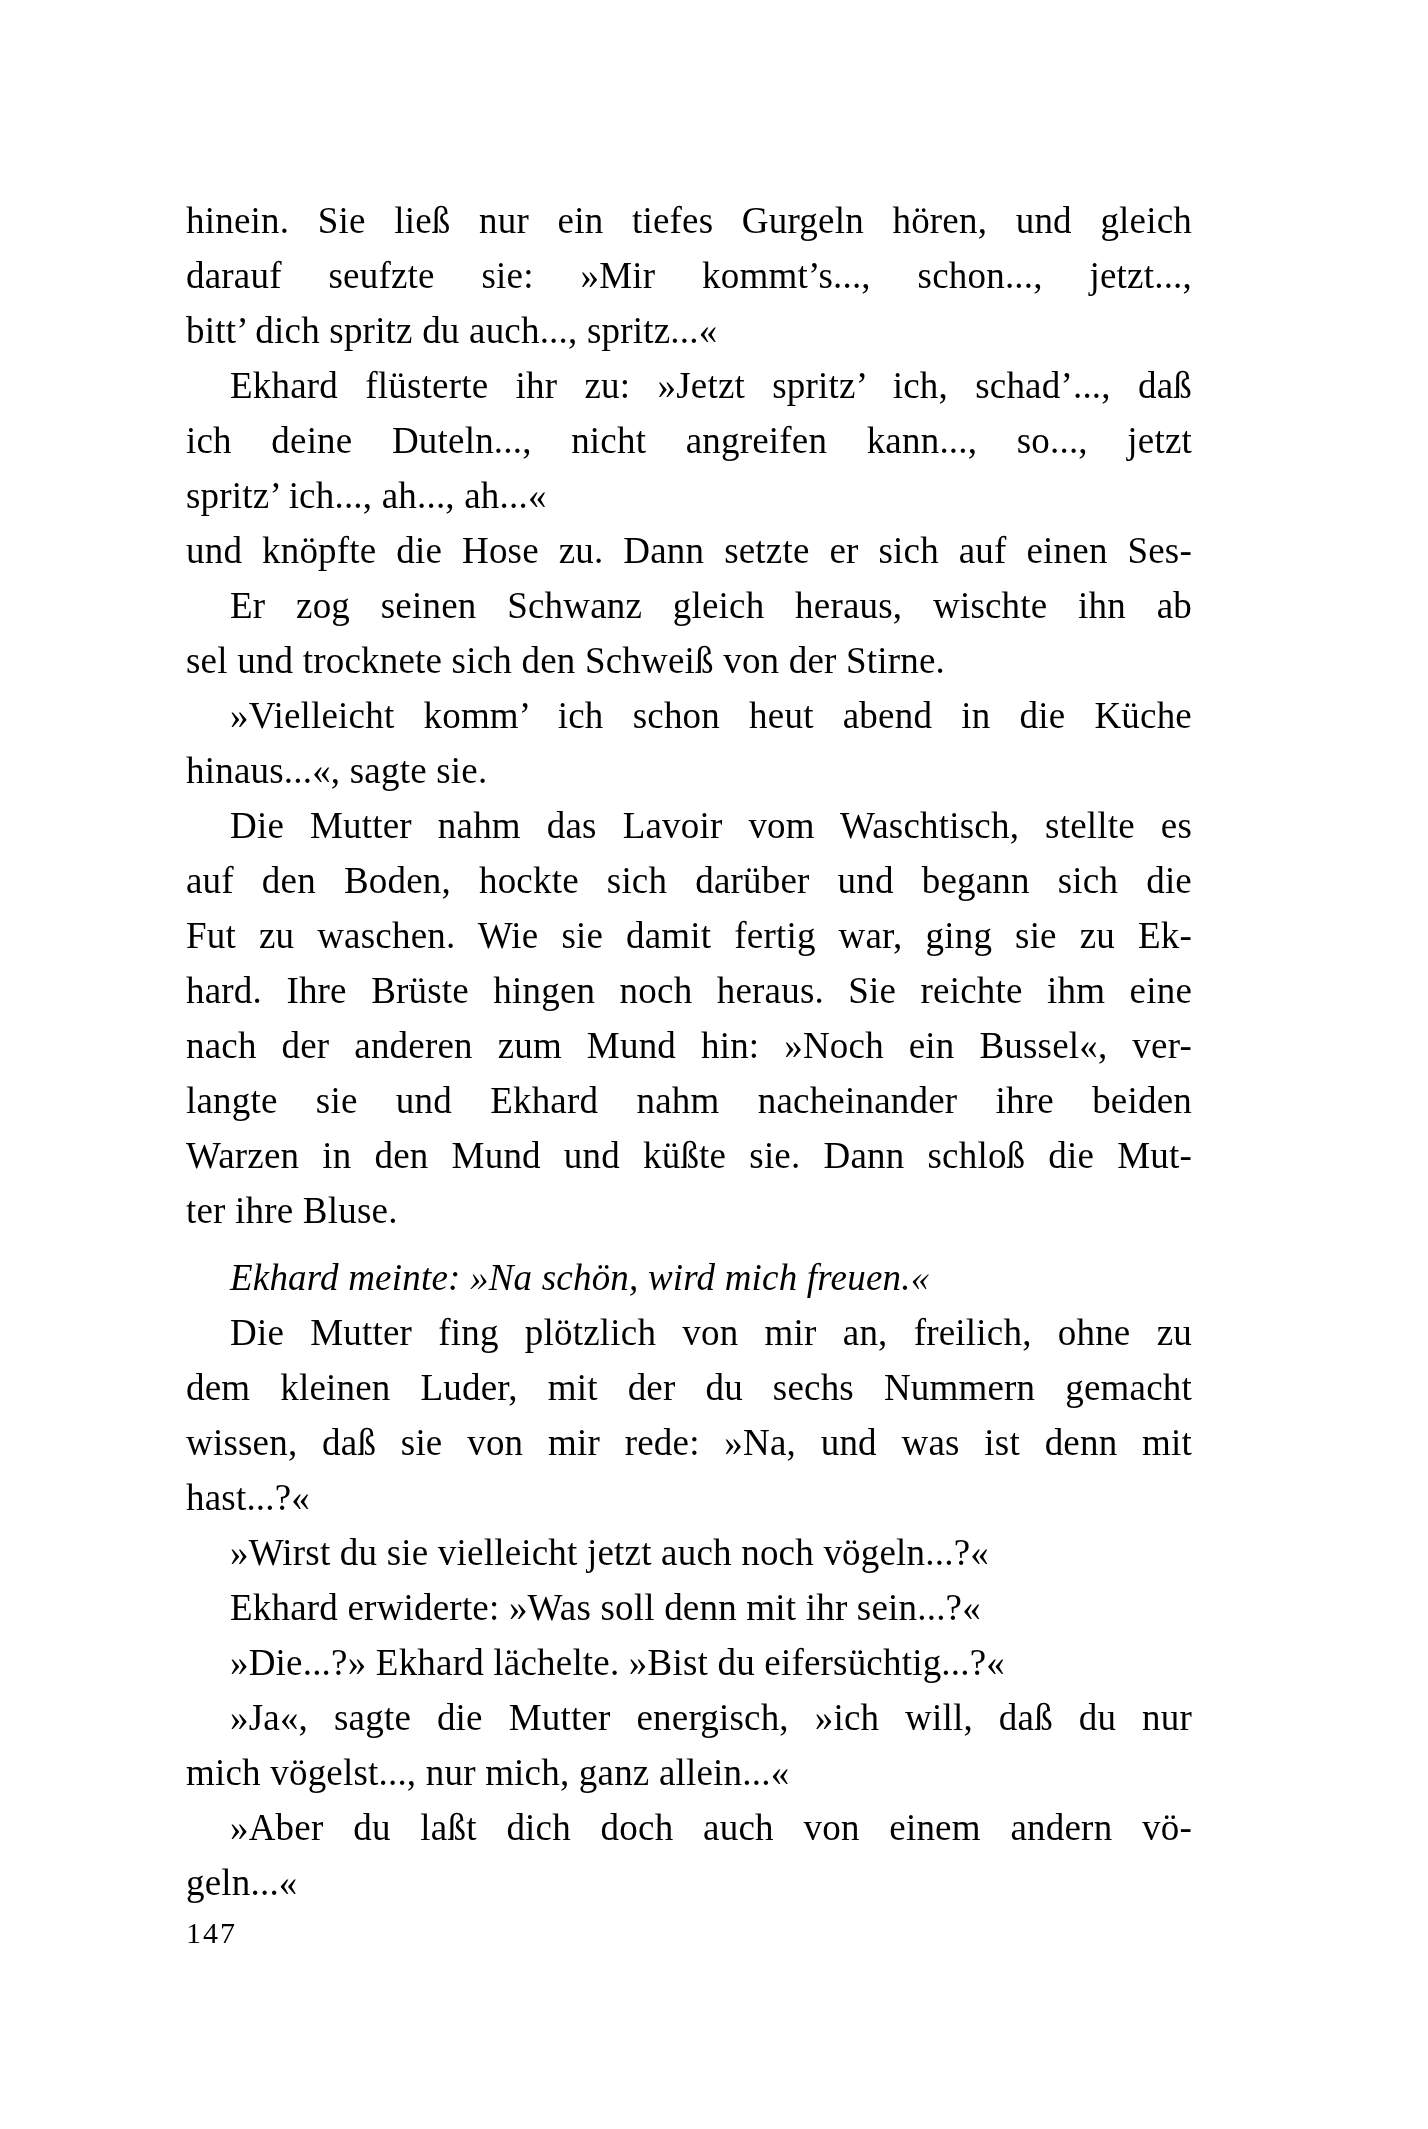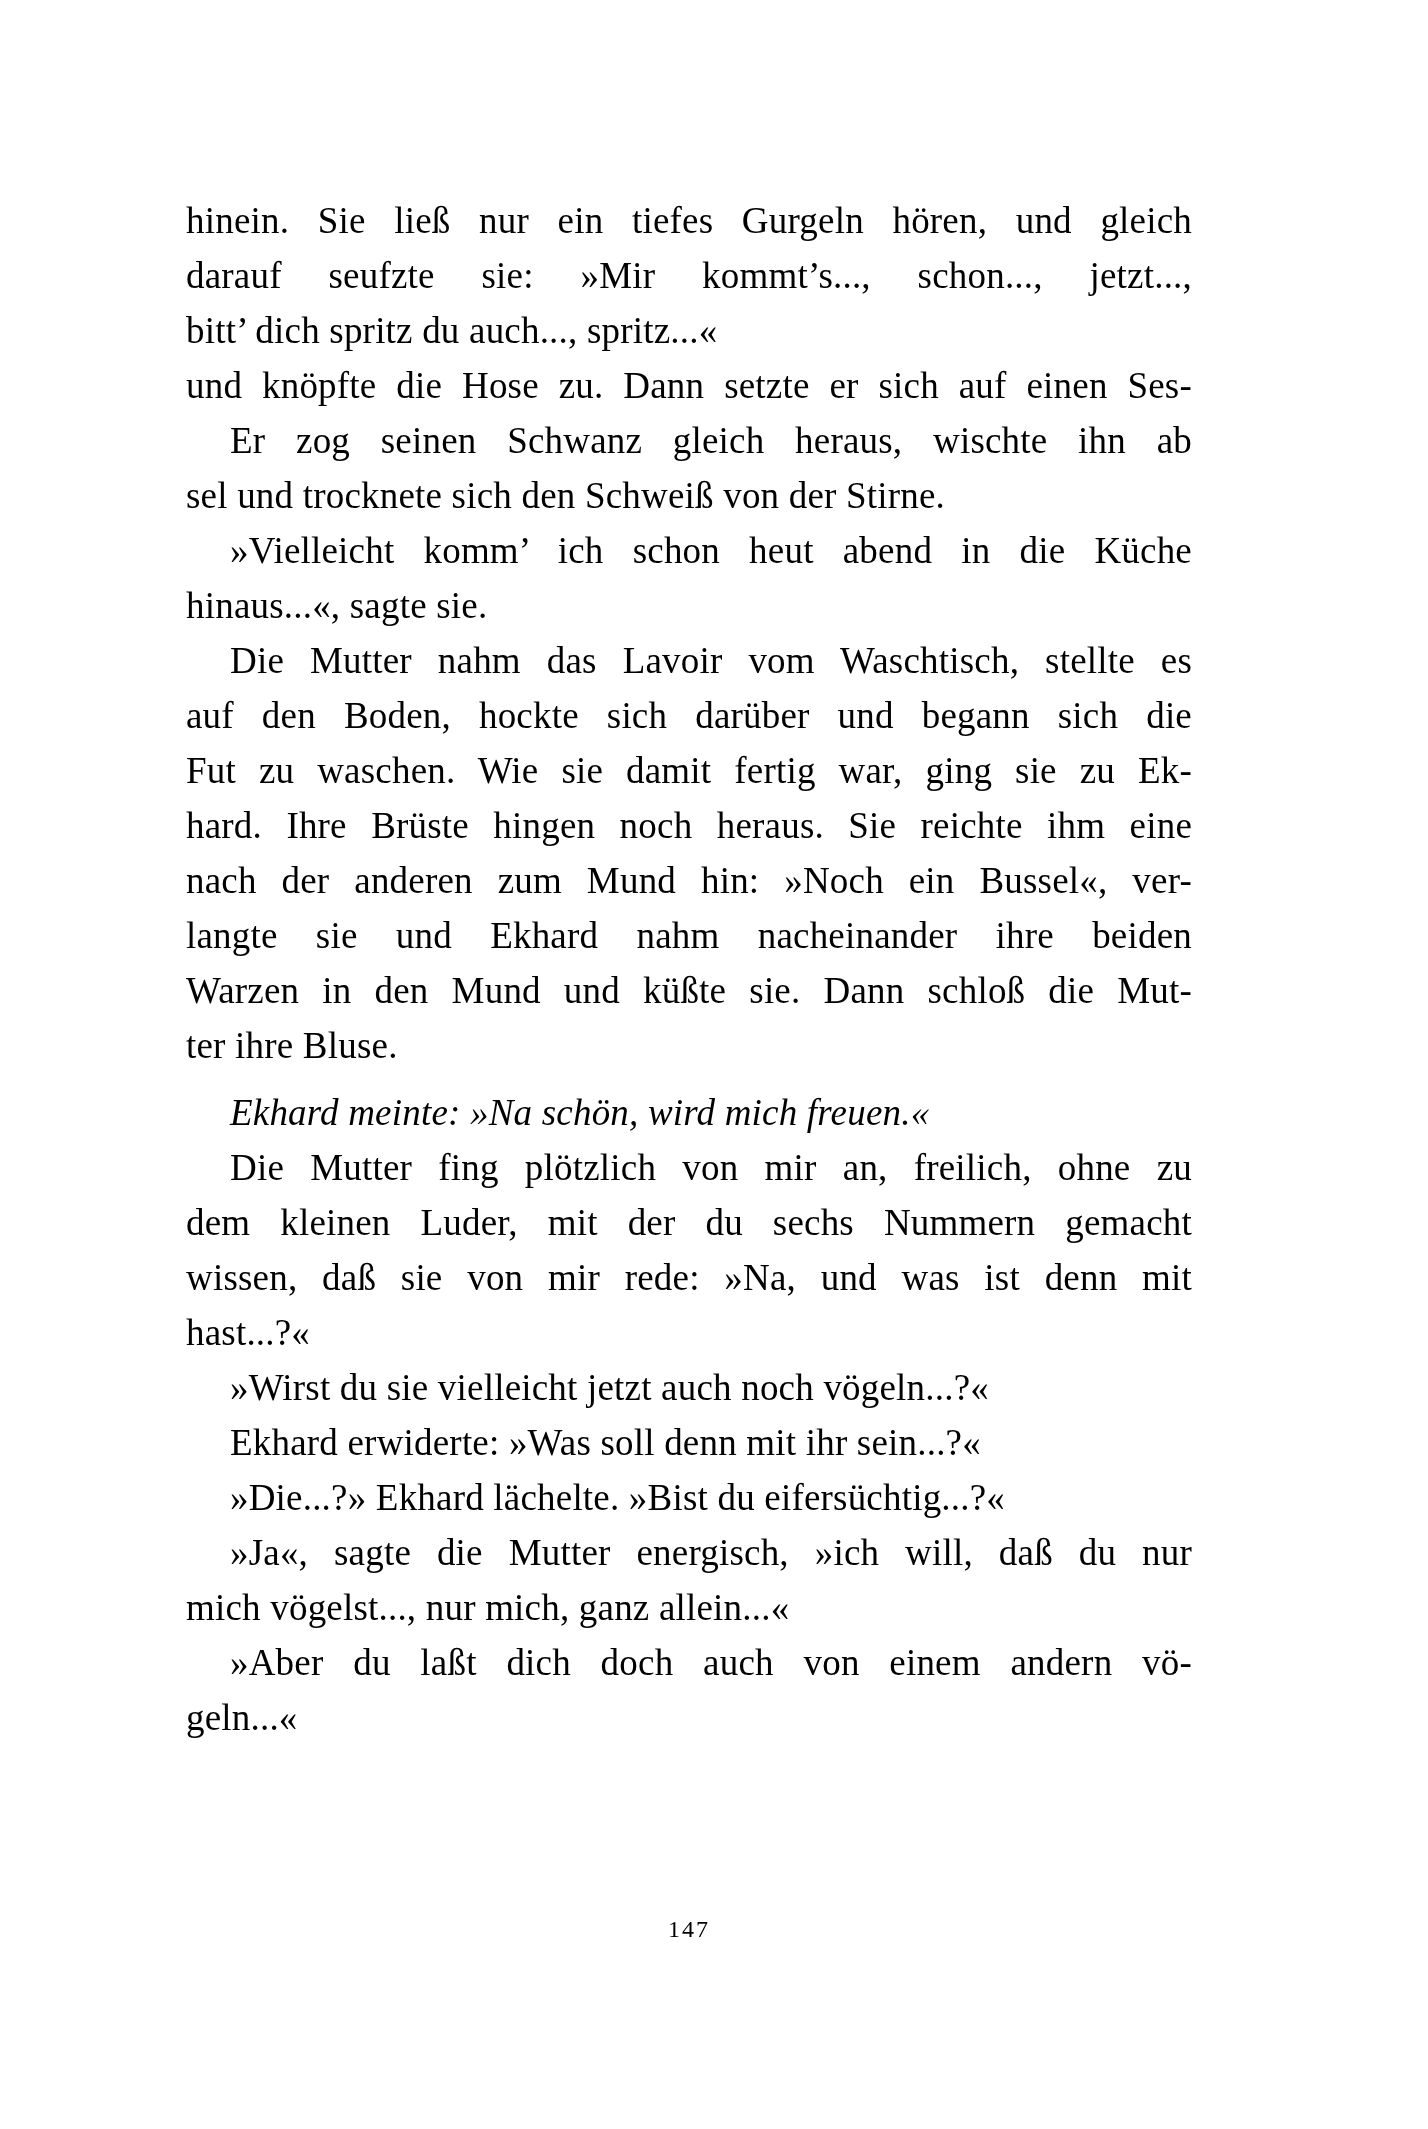--- a/index.html
+++ b/index.html
@@ -36,34 +36,38 @@
     text-align-last: left;
   }
   .line.indent {
     text-indent: 44px;
   }
   .page-number {
     position: absolute;
     left: 186px;
     top: 1916px;
     width: 1006px;
-    text-align: center;
-    font-size: 24px;
+    font-size: 30px;
     letter-spacing: 2px;
   }
 </style>
 </head>
 <body>
 
 <div class="page">
   <div class="text-block">
       <div class="para">
         <div class="line">hinein. Sie ließ nur ein tiefes Gurgeln hören, und gleich</div>
         <div class="line">darauf seufzte sie: »Mir kommt’s..., schon..., jetzt...,</div>
         <div class="line last">bitt’ dich spritz du auch..., spritz...«</div>
+      </div>
+      <div class="para">
+        <div class="line indent">Ekhard flüsterte ihr zu: »Jetzt spritz’ ich, schad’..., daß</div>
+        <div class="line">ich deine Duteln..., nicht angreifen kann..., so..., jetzt</div>
+        <div class="line last">spritz’ ich..., ah..., ah...«</div>
       </div>
       <div class="para">
         <div class="line">und knöpfte die Hose zu. Dann setzte er sich auf einen Ses-</div>
         <div class="line indent">Er zog seinen Schwanz gleich heraus, wischte ihn ab</div>
         <div class="line last">sel und trocknete sich den Schweiß von der Stirne.</div>
       </div>
       <div class="para">
         <div class="line indent">»Vielleicht komm’ ich schon heut abend in die Küche</div>
         <div class="line last">hinaus...«, sagte sie.</div>
       </div>

